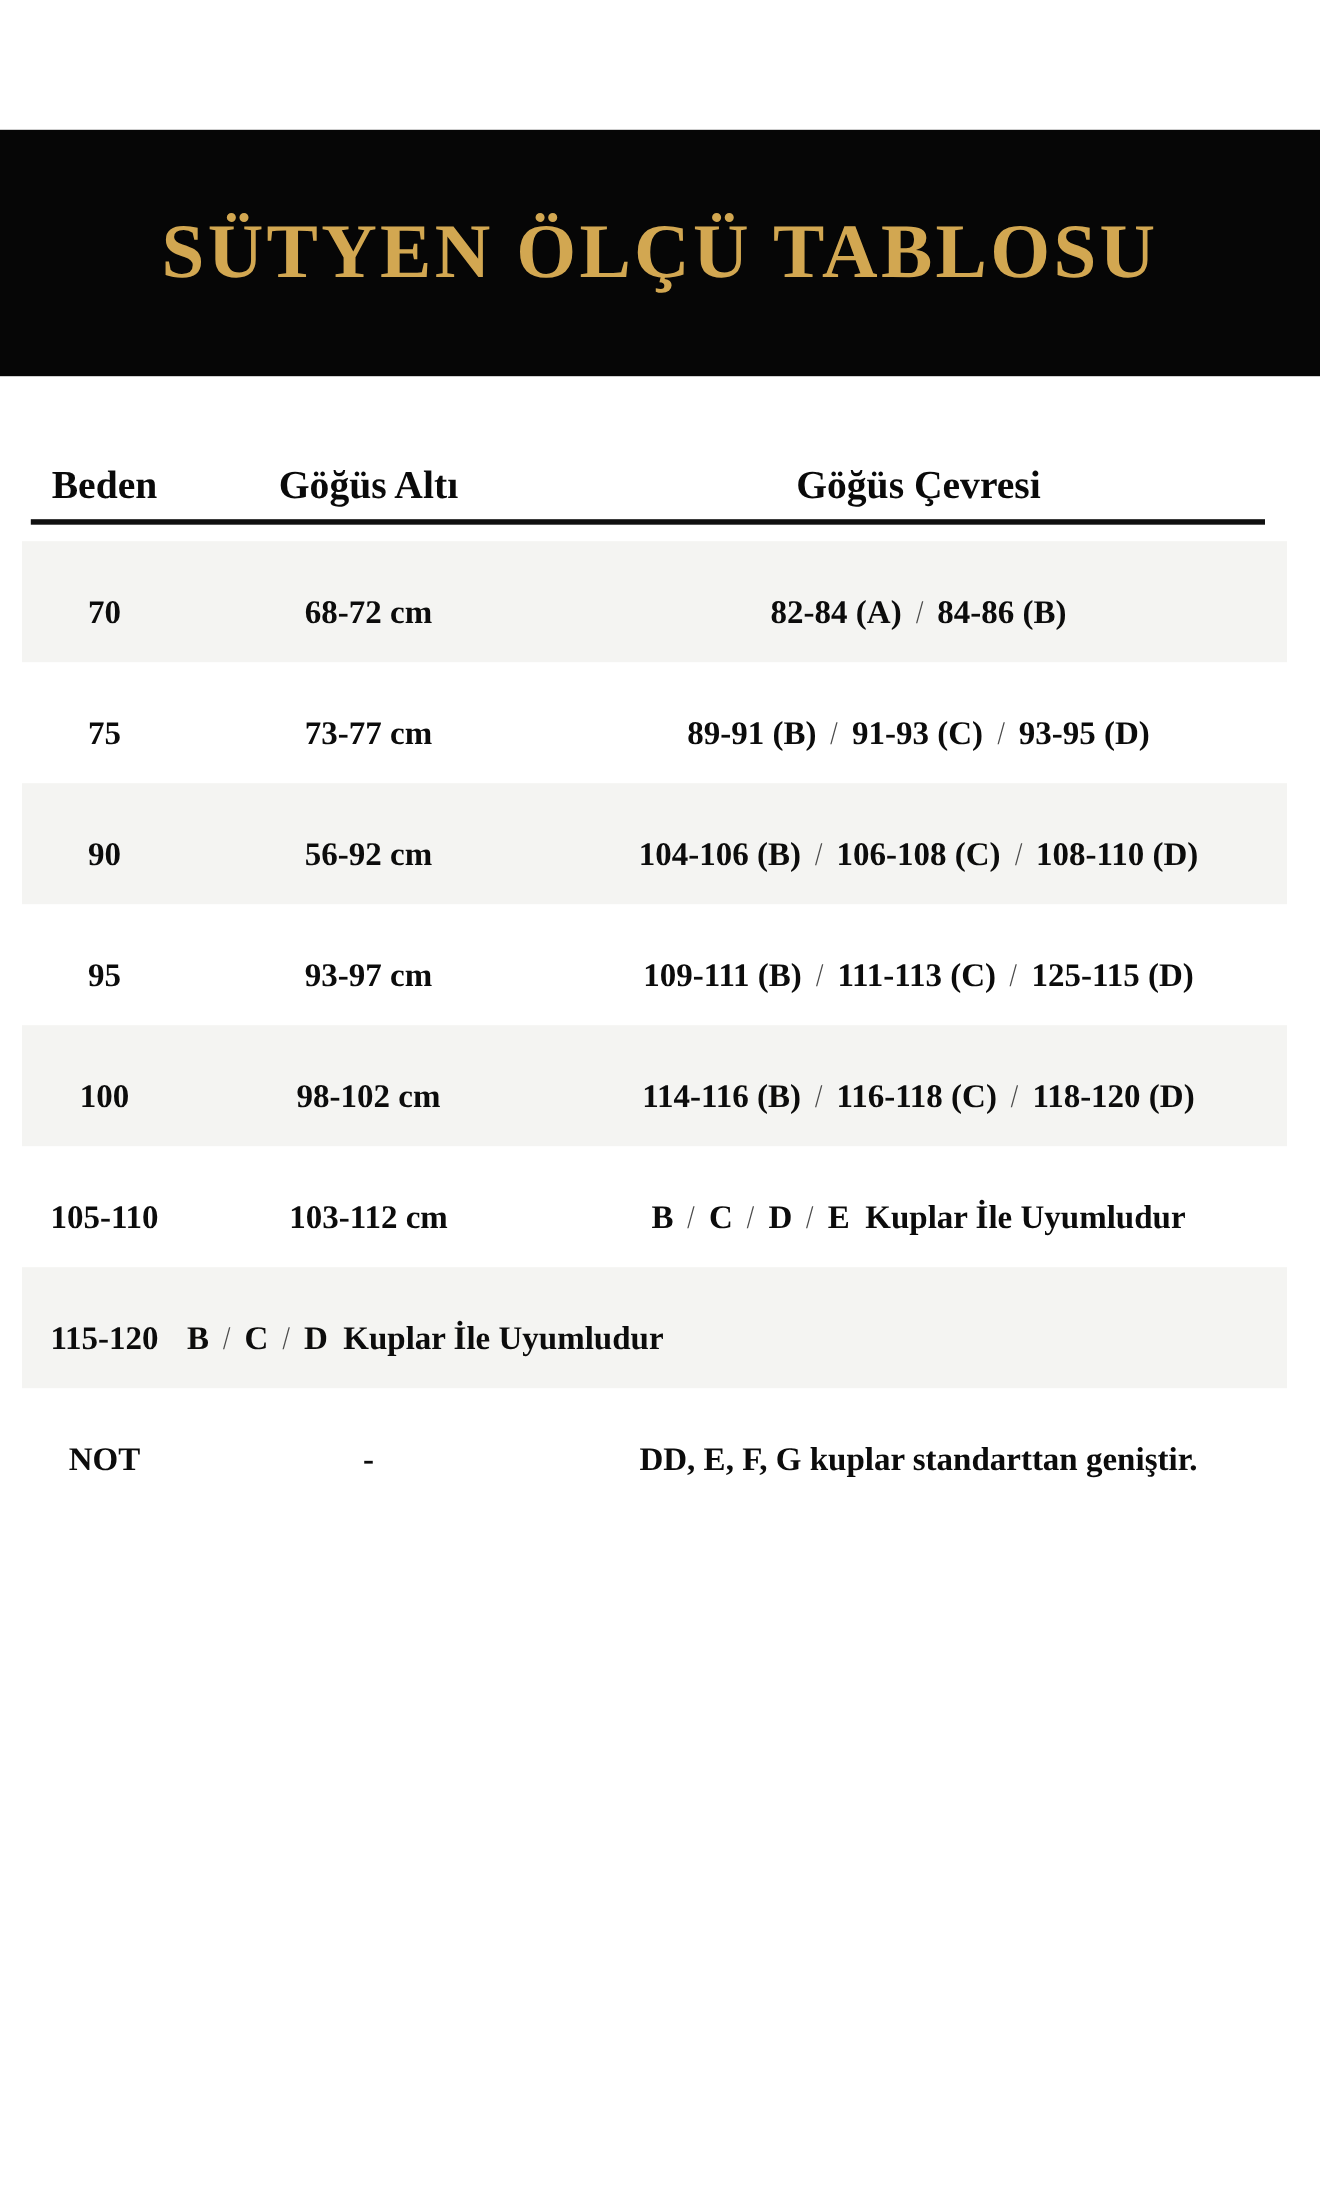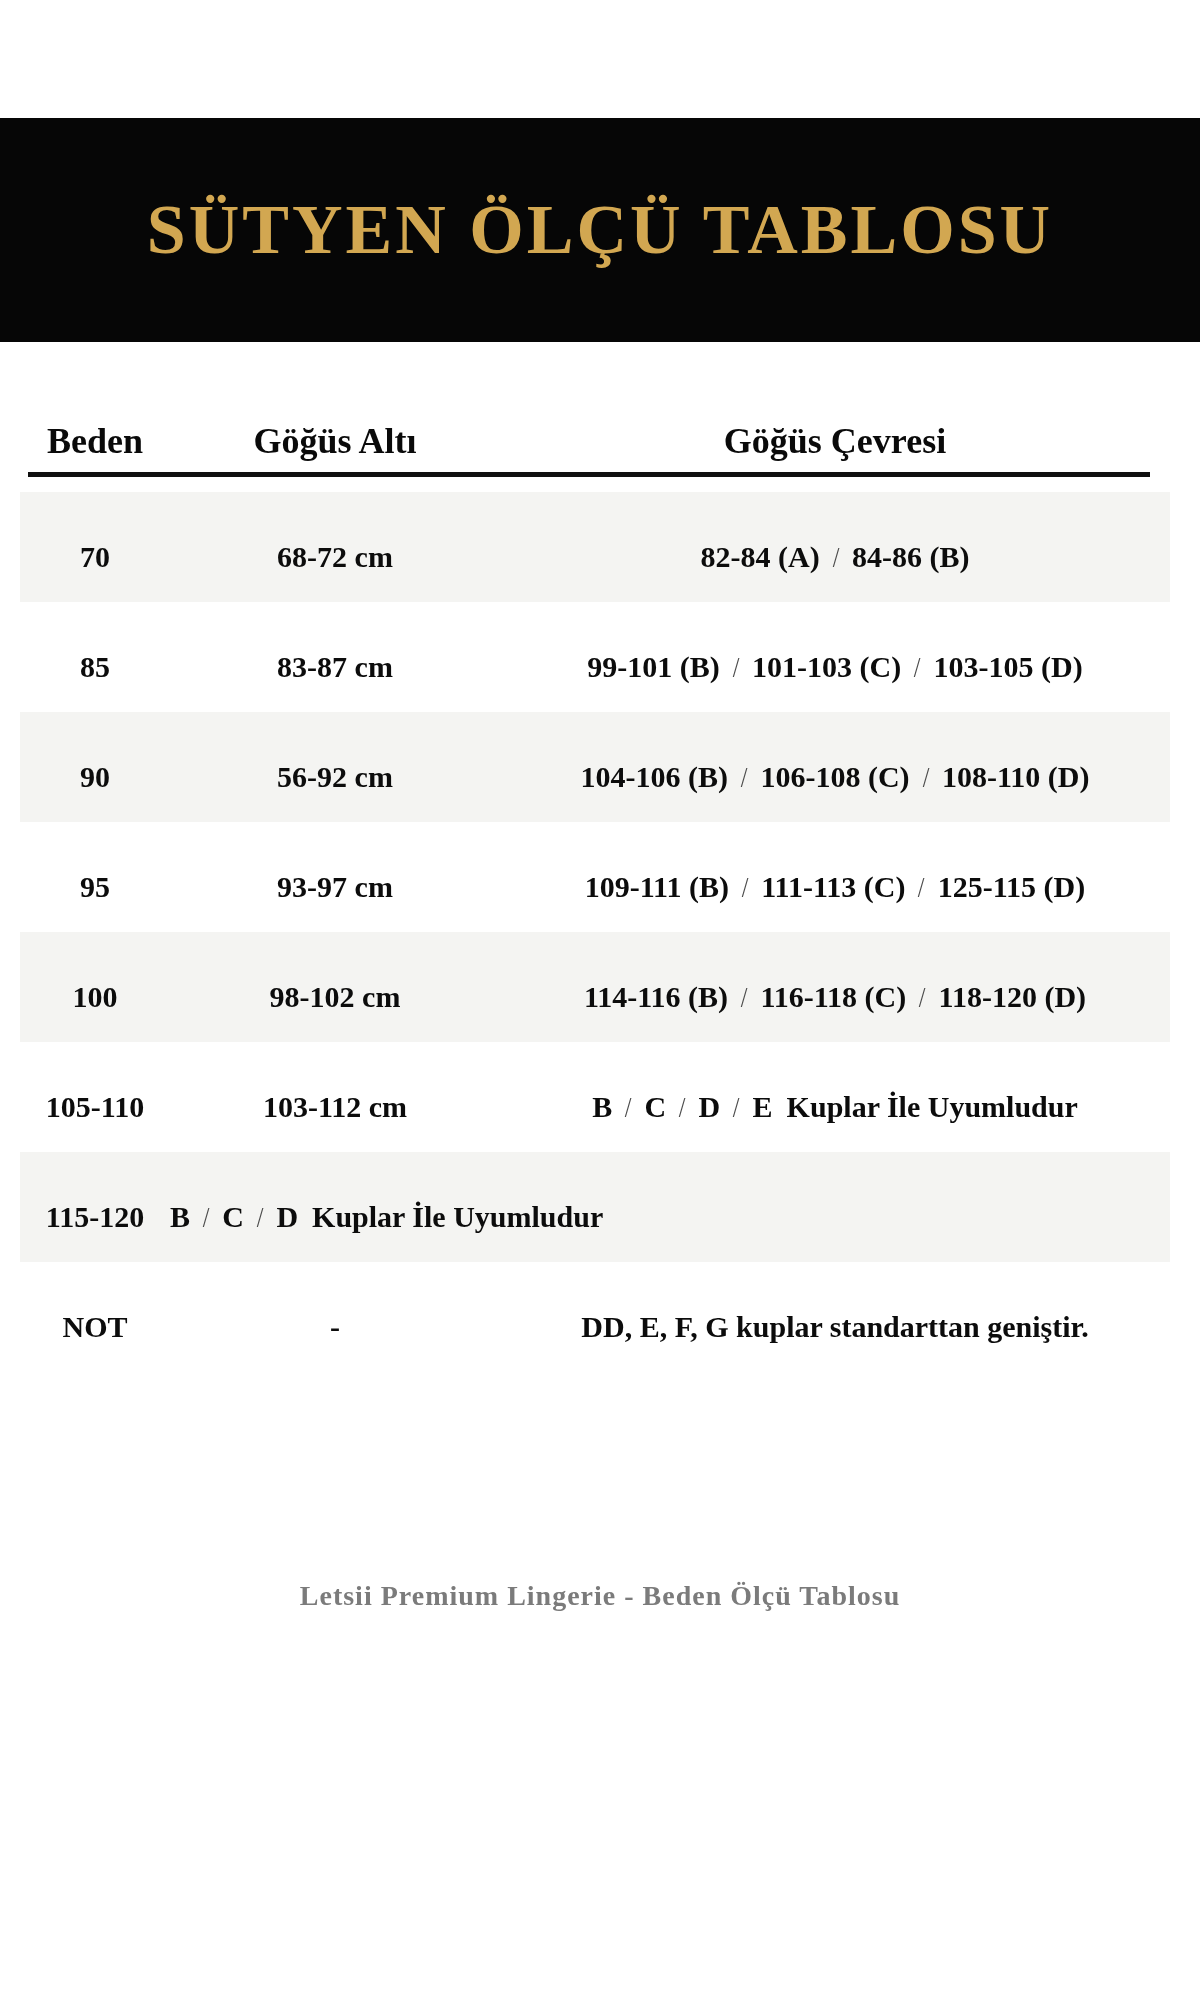--- a/index.html
+++ b/index.html
@@ -104,23 +104,23 @@
       <div class="th">Göğüs Çevresi</div>
     </div>
     <div class="rule"></div>
     <div class="tbody">
         <div class="row striped">
           <div class="cell">70</div>
           <div class="cell">68-72 cm</div>
           <div class="cell"><span>82-84 (A)</span><span class="slash">/</span><span>84-86 (B)</span></div>
         </div>
         <div class="row">
-          <div class="cell">85</div>
-          <div class="cell">83-87 cm</div>
-          <div class="cell"><span>99-101 (B)</span><span class="slash">/</span><span>101-103 (C)</span><span class="slash">/</span><span>103-105 (D)</span></div>
+          <div class="cell">75</div>
+          <div class="cell">73-77 cm</div>
+          <div class="cell"><span>89-91 (B)</span><span class="slash">/</span><span>91-93 (C)</span><span class="slash">/</span><span>93-95 (D)</span></div>
         </div>
         <div class="row striped">
           <div class="cell">90</div>
           <div class="cell">56-92 cm</div>
           <div class="cell"><span>104-106 (B)</span><span class="slash">/</span><span>106-108 (C)</span><span class="slash">/</span><span>108-110 (D)</span></div>
         </div>
         <div class="row">
           <div class="cell">95</div>
           <div class="cell">93-97 cm</div>
           <div class="cell"><span>109-111 (B)</span><span class="slash">/</span><span>111-113 (C)</span><span class="slash">/</span><span>125-115 (D)</span></div>
@@ -140,15 +140,14 @@
           <div class="cell"><span>B</span><span class="slash">/</span><span>C</span><span class="slash">/</span><span>D</span><span class="suffix">Kuplar İle Uyumludur</span></div>
         </div>
         <div class="row">
           <div class="cell">NOT</div>
           <div class="cell">-</div>
           <div class="cell">DD, E, F, G kuplar standarttan geniştir.</div>
         </div>
       </div>
   </div>
 
-  <div class="footer-caption">Letsii Premium Lingerie - Beden Ölçü Tablosu</div>
 
 </div>
 
 </body></html>

